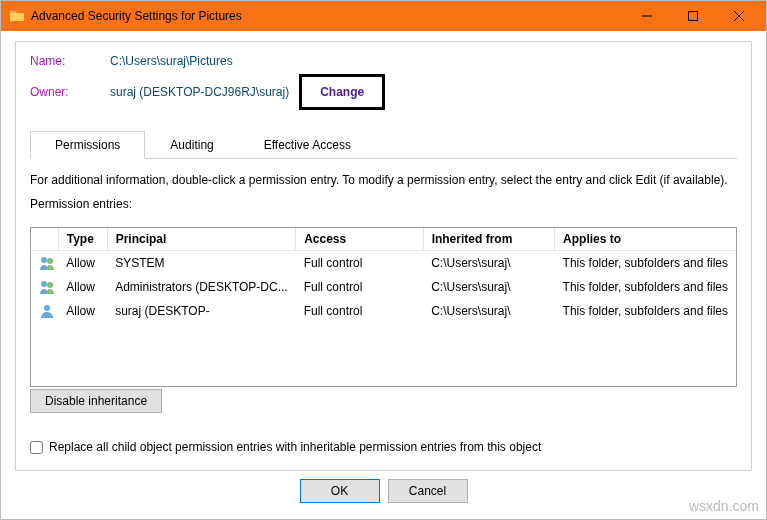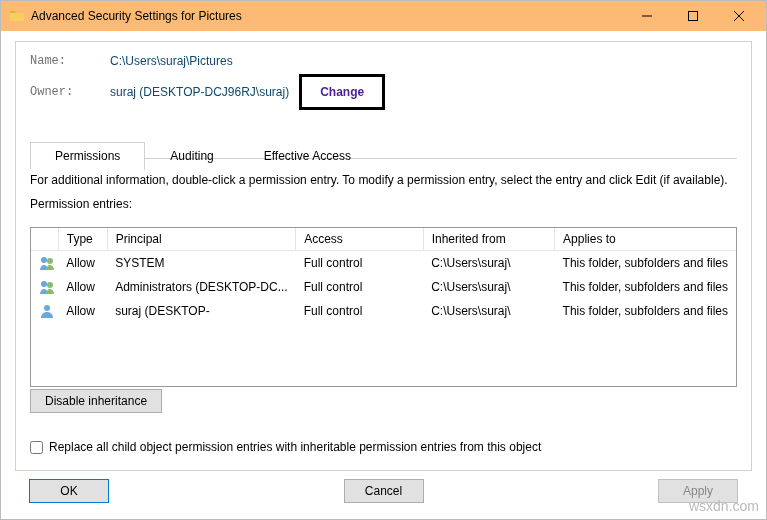--- a/index.html
+++ b/index.html
@@ -1,54 +1,54 @@
 <!DOCTYPE html>
 <html><head>
   <meta charset="utf-8">
   <style>
     * { box-sizing: border-box; margin: 0; padding: 0; }
     body { font-family: "Segoe UI", Tahoma, sans-serif; font-size: 12px; background: #fff; width: 767px; height: 520px; overflow: hidden; color: #000; }
     .window { border: 1px solid #bbb; width: 767px; height: 520px; display: flex; flex-direction: column; }
-    .titlebar { height: 30px; display: flex; align-items: center; padding: 0 4px 0 8px; background: #fdba74; }
+    .titlebar { height: 30px; display: flex; align-items: center; padding: 0 4px 0 8px; background: #f97316; }
     .titlebar .icon { width: 16px; height: 16px; margin-right: 6px; }
     .titlebar .title { flex: 1; font-size: 12px; }
     .titlebar .btn { width: 46px; height: 30px; display: flex; align-items: center; justify-content: center; }
     .titlebar .btn svg { pointer-events: none; }
     .content { padding: 10px 14px 8px 14px; flex: 1; display: flex; flex-direction: column; }
     .inner-panel { border: 1px solid #d0d0d0; flex: 1; padding: 12px 14px 10px 14px; display: flex; flex-direction: column; }
     .field-row { display: flex; align-items: center; margin-bottom: 6px; }
-    .field-label { width: 80px; color: #737373; font-family: Liberation Mono, monospace; }
+    .field-label { width: 80px; color: #a21caf; }
     .field-value { color: #0c4a6e; }
     .change-box { border: 3px solid #000; padding: 8px 18px; margin-left: 10px; display: inline-flex; }
     .link { color: #4c1d95; cursor: pointer; font-weight: bold; }
     .tabs { display: flex; border-bottom: 1px solid #d0d0d0; margin-top: 14px; }
-    .tab { padding: 6px 24px; border: 1px solid transparent; border-bottom: none; cursor: pointer; position: relative; top: 12px; }
+    .tab { padding: 6px 24px; border: 1px solid transparent; border-bottom: none; cursor: pointer; position: relative; top: 1px; }
     .tab.active { border-color: #d0d0d0; background: #fff; border-bottom: 1px solid #fff; }
     .info-text { margin: 14px 0 10px 0; }
     .entries-label { margin-bottom: 16px; }
     .table-box { border: 1px solid #999; height: 160px; background: #fff; }
     .tbl { width: 100%; border-collapse: collapse; }
-    .tbl th { text-align: left; font-weight: normal; padding: 4px 8px; border-bottom: 1px solid #e5e5e5; background: #fff; }
+    .tbl th { text-align: left; font-weight: bold; padding: 4px 8px; border-bottom: 1px solid #e5e5e5; background: #fff; }
     .tbl th + th { border-left: 1px solid #e5e5e5; }
     .tbl td { padding: 4px 8px; white-space: nowrap; overflow: hidden; text-overflow: ellipsis; }
     .tbl col.icon { width: 28px; }
     .tbl col.type { width: 50px; }
     .tbl col.principal { width: 180px; }
     .tbl col.access { width: 140px; }
     .tbl col.inherited { width: 140px; }
     .tbl td.iconcell { padding-right: 0; }
     .perm-icon { width: 16px; height: 16px; display: block; }
     .btn-row { margin-top: 10px; display: flex; gap: 8px; }
     .win-btn { min-width: 80px; padding: 4px 14px; border: 1px solid #adadad; background: #e1e1e1; cursor: pointer; font-family: inherit; font-size: 12px; }
     .win-btn:disabled, .win-btn.disabled { color: #888; background: #e1e1e1; border-color: #c0c0c0; cursor: default; }
     .win-btn.default { border-color: #0078d7; }
     .disable-row { margin-top: 2px; }
     .checkbox-row { display: flex; align-items: center; gap: 6px; margin-top: 27px; }
     .checkbox-row input { width: 13px; height: 13px; }
-    .footer-btns { display: flex; justify-content: space-between; gap: 8px; padding: 8px 14px; }
+    .footer-btns { display: flex; justify-content: center; gap: 8px; padding: 8px 14px; }
     .watermark { position: absolute; bottom: 6px; right: 8px; color: #bbb; font-size: 14px; }
   </style>
 </head>
 <body>
 
 <div class="window">
   <div class="titlebar">
     <span class="icon">
       <svg viewBox="0 0 16 16" width="16" height="16">
           <path fill="#f7cf5a" d="M1 3h5l2 2h7v8H1z"></path>
@@ -171,18 +171,17 @@
 
       <label class="checkbox-row">
         <input type="checkbox" style="">
         <span>Replace all child object permission entries with inheritable permission entries from this object</span>
       </label>
     </div>
 
     <div class="footer-btns">
       <button class="win-btn default">OK</button>
       <button class="win-btn">Cancel</button>
-      <button class="win-btn disabled" disabled="">Apply</button>
     </div>
   </div>
 </div>
 
 <div class="watermark">wsxdn.com</div>
 
 </body></html>

